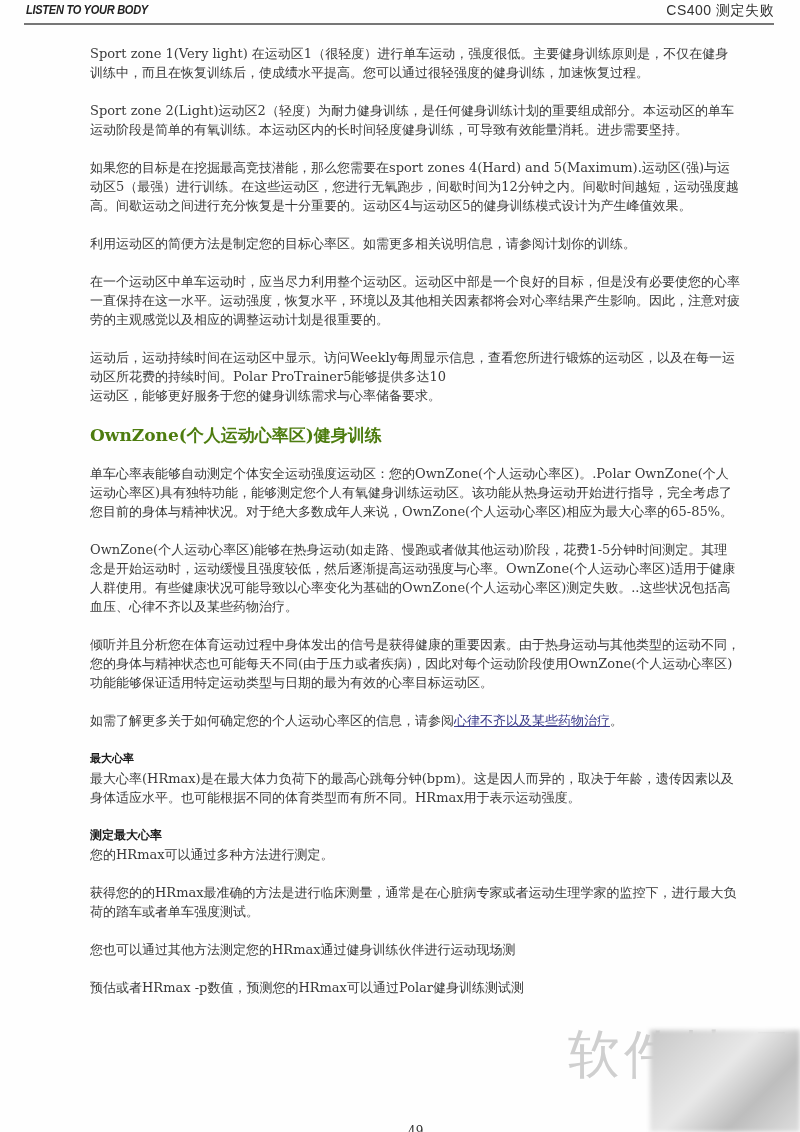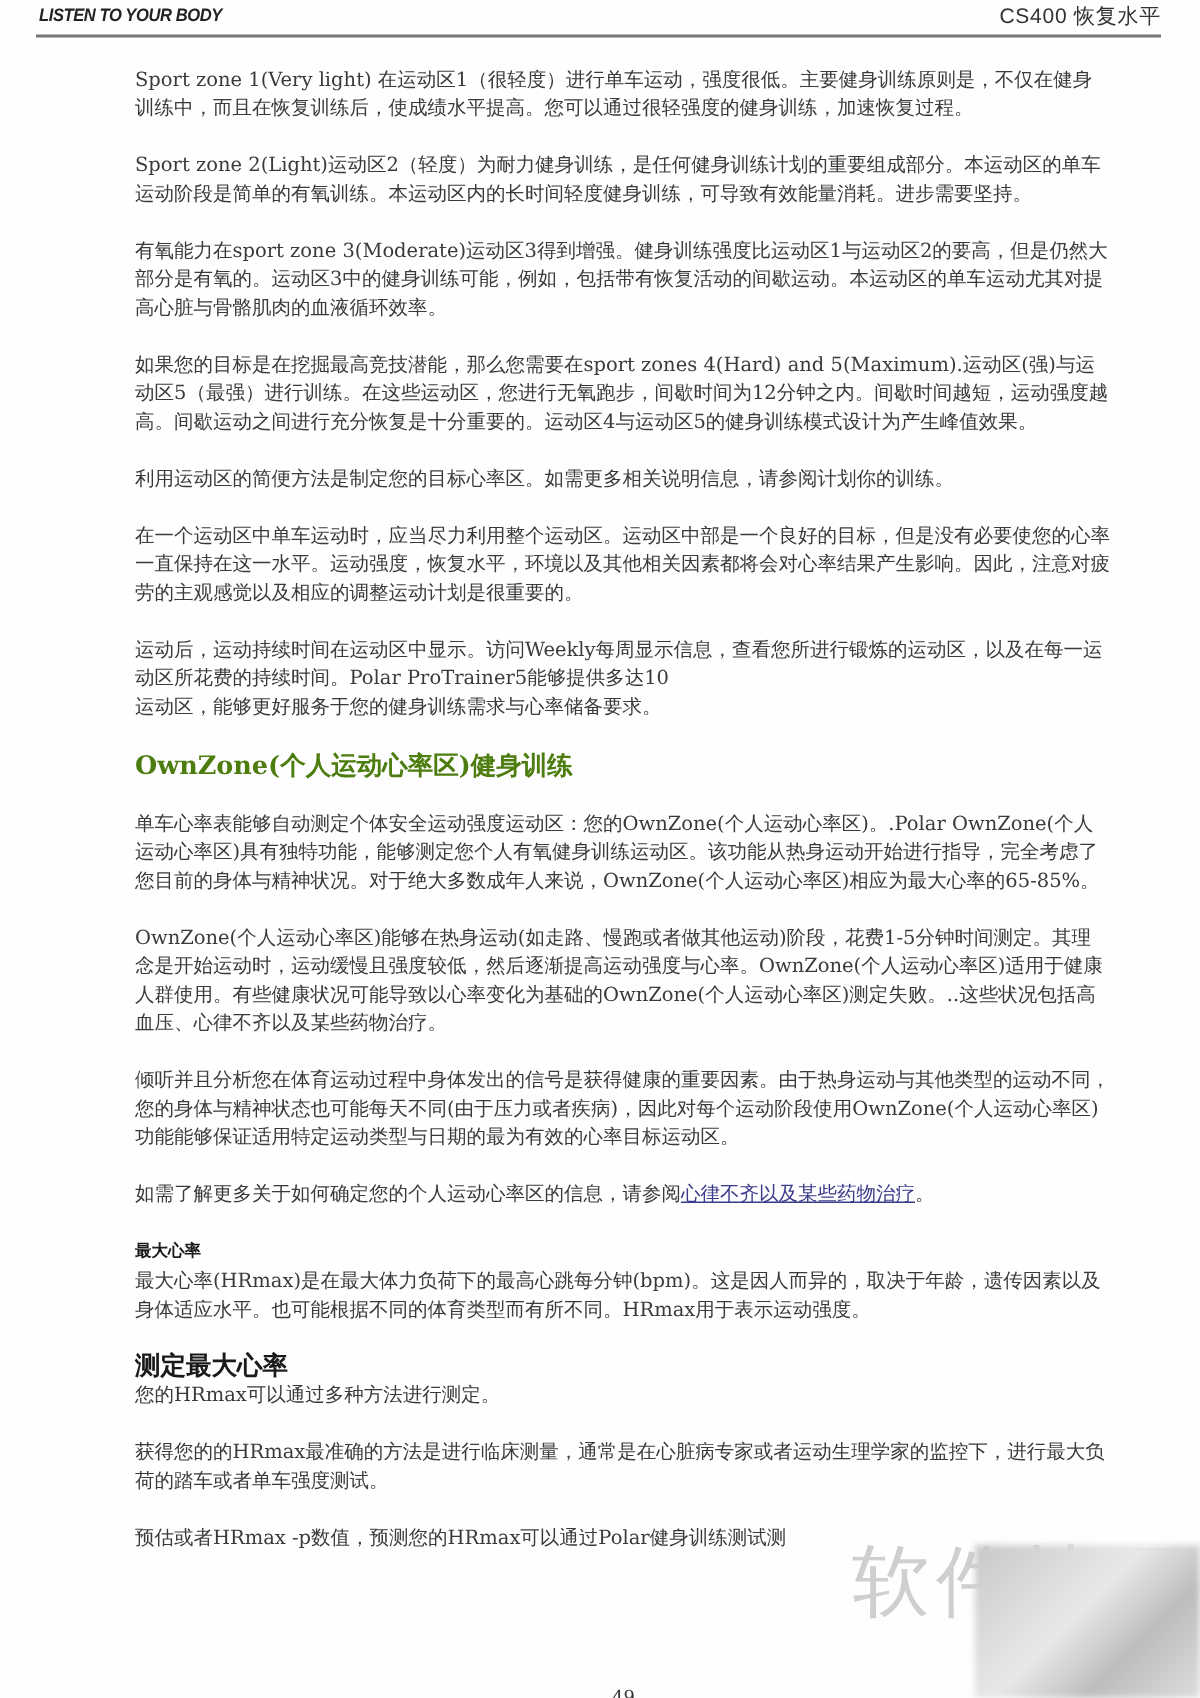--- a/index.html
+++ b/index.html
@@ -28,66 +28,66 @@
       font-size: 13px; line-height: 19px;
     }
     .para { margin: 0 0 19px 0; color: #3a3a3a; }
     .h2 {
       font-size: 17px; font-weight: bold; color: #4d7c0f; margin: 4px 0 18px 0; line-height: 22px;
     }
     .h3 {
       font-size: 11px; color: #1a1a1a; margin: 0; line-height: 20px; font-family: Liberation Mono, monospace;
     }
     .h4 {
-      font-size: 17px; font-weight: bold; color: #1a1a1a; margin: 0; line-height: 19px;
+      font-size: 12px; font-weight: bold; color: #1a1a1a; margin: 0; line-height: 19px;
     }
     .link { color: #3a3a8a; text-decoration: underline; }
     .watermark {
       position: absolute; left: 568px; top: 1020px;
       font-family: "DejaVu Sans", sans-serif; font-size: 52px; color: #cfcfcf; letter-spacing: 4px;
     }
     .blur-patch {
       position: absolute; left: 650px; top: 1030px; width: 150px; height: 102px;
       background: linear-gradient(135deg, #c8c8c8, #e8e8e8 45%, #bdbdbd 70%, #dedede);
       filter: blur(2px);
     }
     .page-number {
       position: absolute; left: 408px; top: 1124px; font-size: 12px; color: #333;
     }
   </style>
 </head>
 <body>
 
 <div class="header">
   <span class="brand">LISTEN TO YOUR BODY</span>
-  <span class="manual-title">CS400 恢复水平</span>
+  <span class="manual-title">CS400 测定失败</span>
   <div class="rule"></div>
 </div>
 
 <div class="content">
   <p class="para">Sport zone 1(Very light) 在运动区1（很轻度）进行单车运动，强度很低。主要健身训练原则是，不仅在健身训练中，而且在恢复训练后，使成绩水平提高。您可以通过很轻强度的健身训练，加速恢复过程。</p>
   <p class="para">Sport zone 2(Light)运动区2（轻度）为耐力健身训练，是任何健身训练计划的重要组成部分。本运动区的单车运动阶段是简单的有氧训练。本运动区内的长时间轻度健身训练，可导致有效能量消耗。进步需要坚持。</p>
-  <p class="para">有氧能力在sport zone 3(Moderate)运动区3得到增强。健身训练强度比运动区1与运动区2的要高，但是仍然大部分是有氧的。运动区3中的健身训练可能，例如，包括带有恢复活动的间歇运动。本运动区的单车运动尤其对提高心脏与骨骼肌肉的血液循环效率。</p>
   <p class="para">如果您的目标是在挖掘最高竞技潜能，那么您需要在sport zones 4(Hard) and 5(Maximum).运动区(强)与运动区5（最强）进行训练。在这些运动区，您进行无氧跑步，间歇时间为12分钟之内。间歇时间越短，运动强度越高。间歇运动之间进行充分恢复是十分重要的。运动区4与运动区5的健身训练模式设计为产生峰值效果。</p>
   <p class="para">利用运动区的简便方法是制定您的目标心率区。如需更多相关说明信息，请参阅计划你的训练。</p>
   <p class="para">在一个运动区中单车运动时，应当尽力利用整个运动区。运动区中部是一个良好的目标，但是没有必要使您的心率一直保持在这一水平。运动强度，恢复水平，环境以及其他相关因素都将会对心率结果产生影响。因此，注意对疲劳的主观感觉以及相应的调整运动计划是很重要的。</p>
   <p class="para" style="white-space:pre-line;">运动后，运动持续时间在运动区中显示。访问Weekly每周显示信息，查看您所进行锻炼的运动区，以及在每一运动区所花费的持续时间。Polar ProTrainer5能够提供多达10
 运动区，能够更好服务于您的健身训练需求与心率储备要求。</p>
 
   <h2 class="h2">OwnZone(个人运动心率区)健身训练</h2>
   <p class="para">单车心率表能够自动测定个体安全运动强度运动区：您的OwnZone(个人运动心率区)。.Polar OwnZone(个人运动心率区)具有独特功能，能够测定您个人有氧健身训练运动区。该功能从热身运动开始进行指导，完全考虑了您目前的身体与精神状况。对于绝大多数成年人来说，OwnZone(个人运动心率区)相应为最大心率的65-85%。</p>
   <p class="para">OwnZone(个人运动心率区)能够在热身运动(如走路、慢跑或者做其他运动)阶段，花费1-5分钟时间测定。其理念是开始运动时，运动缓慢且强度较低，然后逐渐提高运动强度与心率。OwnZone(个人运动心率区)适用于健康人群使用。有些健康状况可能导致以心率变化为基础的OwnZone(个人运动心率区)测定失败。..这些状况包括高血压、心律不齐以及某些药物治疗。</p>
   <p class="para">倾听并且分析您在体育运动过程中身体发出的信号是获得健康的重要因素。由于热身运动与其他类型的运动不同，您的身体与精神状态也可能每天不同(由于压力或者疾病)，因此对每个运动阶段使用OwnZone(个人运动心率区)功能能够保证适用特定运动类型与日期的最为有效的心率目标运动区。</p>
   <p class="para">
     <span>如需了解更多关于如何确定您的个人运动心率区的信息，请参阅</span><a class="link">心律不齐以及某些药物治疗</a><span>。</span>
   </p>
 
   <h3 class="h3">最大心率</h3>
   <p class="para">最大心率(HRmax)是在最大体力负荷下的最高心跳每分钟(bpm)。这是因人而异的，取决于年龄，遗传因素以及身体适应水平。也可能根据不同的体育类型而有所不同。HRmax用于表示运动强度。</p>
   <h4 class="h4">测定最大心率</h4>
   <p class="para">您的HRmax可以通过多种方法进行测定。</p>
   <p class="para">获得您的的HRmax最准确的方法是进行临床测量，通常是在心脏病专家或者运动生理学家的监控下，进行最大负荷的踏车或者单车强度测试。</p>
+  <p class="para" style="white-space:nowrap; overflow:hidden; width:470px;">您也可以通过其他方法测定您的HRmax通过健身训练伙伴进行运动现场测</p>
   <p class="para" style="white-space:nowrap; overflow:hidden; width:470px;">预估或者HRmax -p数值，预测您的HRmax可以通过Polar健身训练测试测</p>
 </div>
 
 <div class="watermark">软件技巧</div>
 <div class="blur-patch"></div>
 <div class="page-number">49</div>
 
 </body></html>

